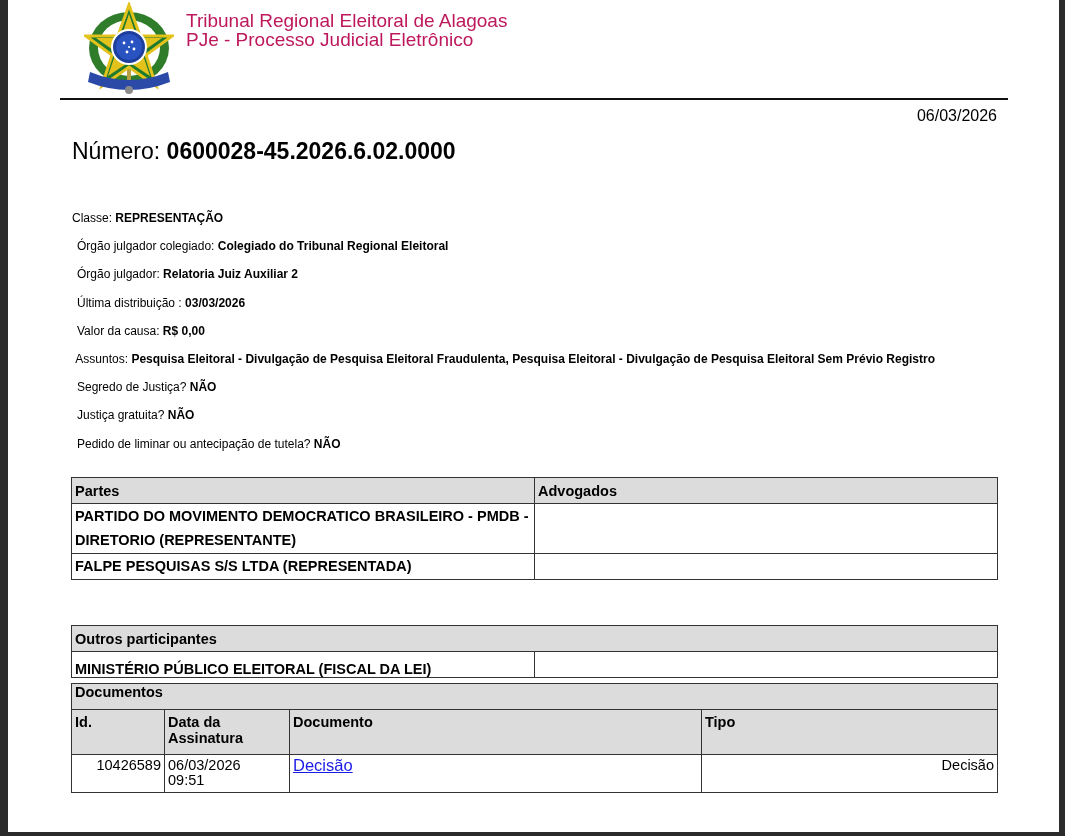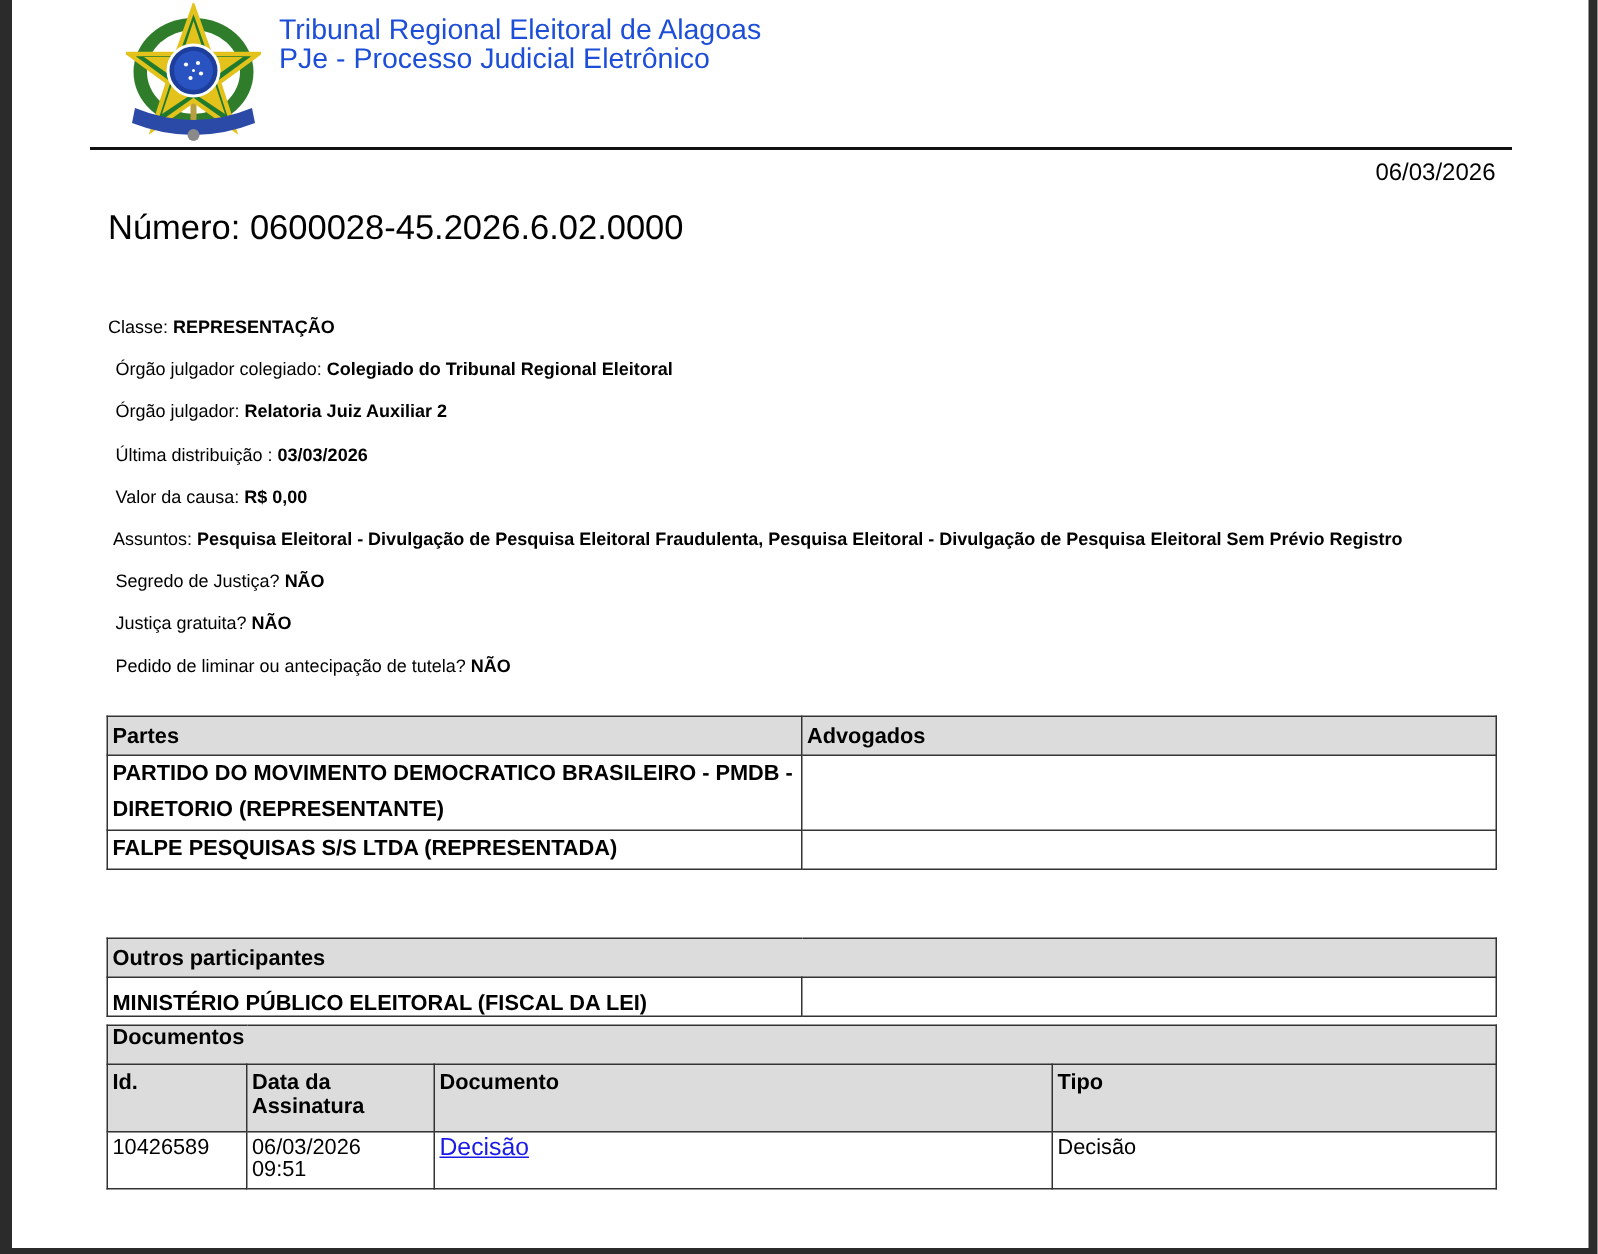--- a/index.html
+++ b/index.html
@@ -9,25 +9,25 @@
       font-family: "Liberation Sans", sans-serif;
       color: #000;
       position: relative;
     }
     .page {
       position: absolute; left: 8px; top: 0; width: 1051px; height: 832px;
       background: #ffffff;
     }
     .header { position: absolute; left: 0; top: 0; width: 1051px; height: 100px; }
     .emblem { position: absolute; left: 76px; top: 2px; width: 90px; height: 94px; }
-    .header-text { position: absolute; left: 178px; top: 11px; font-size: 19px; line-height: 19px; color: #1d4ed8; }
+    .header-text { position: absolute; left: 178px; top: 11px; font-size: 19px; line-height: 19px; color: #be185d; }
     .rule { position: absolute; left: 52px; top: 98px; width: 948px; height: 2px; background: #111; }
     .date { position: absolute; right: 62px; top: 107px; font-size: 16px; }
     .numero { position: absolute; left: 64px; top: 138px; font-size: 23px; }
-    .numero b { font-weight: normal; }
+    .numero b { font-weight: bold; }
     .fields { position: absolute; left: 64px; top: 204px; width: 930px; font-size: 12px; line-height: 28.2px; }
     .fields .row { white-space: nowrap; }
     .fields .row.indent { padding-left: 5px; }
     .fields .row.wrap { white-space: normal; }
     .fields b { font-weight: bold; }
 
     table { border-collapse: collapse; position: absolute; font-size: 14.5px; }
     td, th { border: 1.5px solid #333; padding: 0 3px; }
     th { background: #dcdcdc; font-weight: bold; text-align: left; }
     .t-partes { left: 63px; top: 477px; width: 927px; }
@@ -36,21 +36,21 @@
     .t-partes .c1 { width: 456px; }
     .t-outros { left: 63px; top: 625px; width: 927px; }
     .t-outros th { height: 25px; }
     .t-outros td { font-weight: bold; height: 25px; vertical-align: bottom; }
     .t-docs { left: 63px; top: 683px; width: 927px; }
     .t-docs th { height: 25px; vertical-align: top; }
     .t-docs .hdr th { height: 40px; line-height: 16px; padding-top: 4px; margin-left: 48px; }
     .t-docs td { vertical-align: top; line-height: 15px; padding-top: 3px; height: 34px; }
     .t-docs .doc-link { color: #1a1ae6; text-decoration: underline; font-size: 16.5px; }
     .left { text-align: left !important; }
-    .center { text-align: left; }
+    .center { text-align: right; }
   </style>
 </head>
 <body>
 
 <div class="page">
   <div class="header">
     <svg class="emblem" viewBox="0 0 90 94">
 
       <ellipse cx="45" cy="46" rx="40" ry="36" fill="#2f7d2a"></ellipse>
       <ellipse cx="45" cy="46" rx="31" ry="28" fill="#ffffff"></ellipse>

